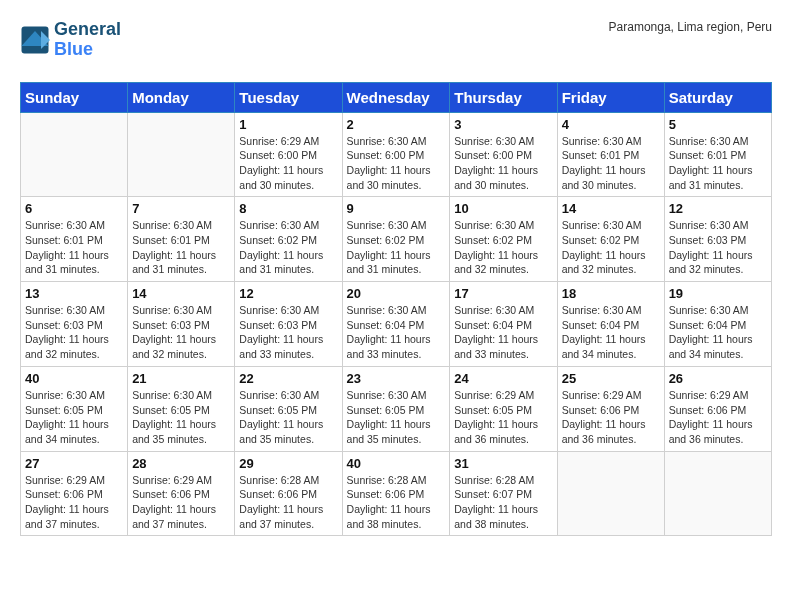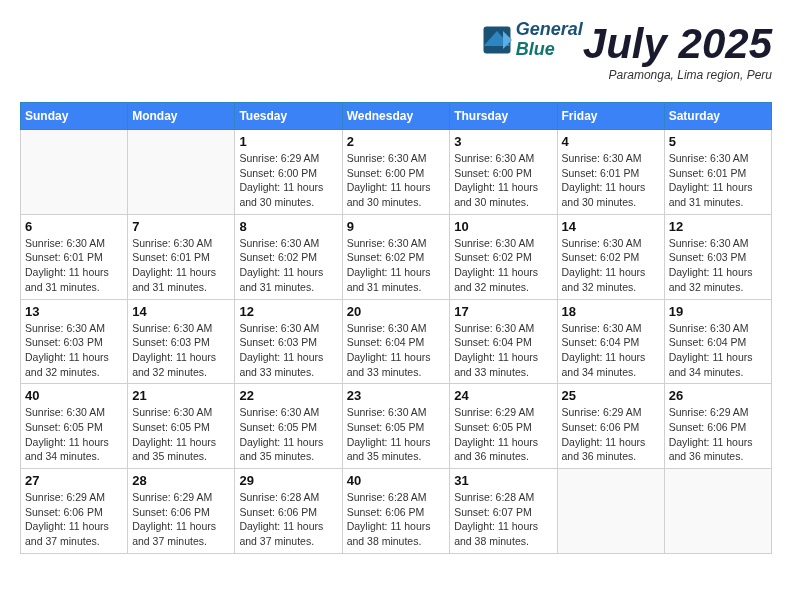--- a/index.html
+++ b/index.html
@@ -15,21 +15,21 @@
       align-items: center;
       margin-bottom: 10px;
     }
     .logo-text {
       font-size: 18px;
       font-weight: bold;
       color: #1a5276;
       line-height: 1.1;
     }
     .logo-text span {
-      color: #0f766e;
+      color: #3b82f6;
     }
     .logo-icon {
       width: 30px;
       height: 30px;
       margin-right: 4px;
     }
     .title-section {
       text-align: right;
       margin-bottom: 8px;
     }
@@ -41,25 +41,25 @@
     .location-title {
       font-size: 12px;
       color: #333;
     }
     .calendar {
       width: 100%;
       border-collapse: collapse;
       font-size: 11px;
     }
     .calendar th {
-      background-color: #3b82f6;
+      background-color: #1d4ed8;
       color: white;
       padding: 6px 4px;
       text-align: left;
-      font-size: 12px;
+      font-size: 15px;
       border: 1px solid #2e86c1;
     }
     .calendar td {
       border: 1px solid #d0d0d0;
       vertical-align: top;
       padding: 4px;
       width: 108px;
       min-height: 80px;
       background: #fff;
     }
@@ -74,34 +74,33 @@
     }
     .day-info {
       color: #333;
       font-size: 10.5px;
       line-height: 1.4;
     }
   </style>
 </head>
 <body>
 
-<div style="display:flex; justify-content:flex-end; align-items:flex-start; margin-bottom:12px;font-style:italic;">
+<div style="display:flex; justify-content:space-between; align-items:flex-start; margin-bottom:12px;">
   <div class="header-logo">
     <svg class="logo-icon" viewBox="0 0 40 40" xmlns="http://www.w3.org/2000/svg">
       <rect x="2" y="2" width="36" height="36" rx="4" fill="#1a5276"></rect>
       <polygon points="20,8 38,28 2,28" fill="#2e86c1"></polygon>
       <polygon points="28,8 40,20 28,32" fill="#5dade2"></polygon>
     </svg>
     <div class="logo-text">
       <div>General</div>
       <div><span>Blue</span></div>
     </div>
   </div>
   <div class="title-section">
-    <div class="month-title">July 2025</div>
     <div class="location-title">Paramonga, Lima region, Peru</div>
   </div>
 </div>
 
 <table class="calendar">
   <thead>
     <tr id="header-row">
         <th>Sunday</th>
         <th>Monday</th>
         <th>Tuesday</th>

